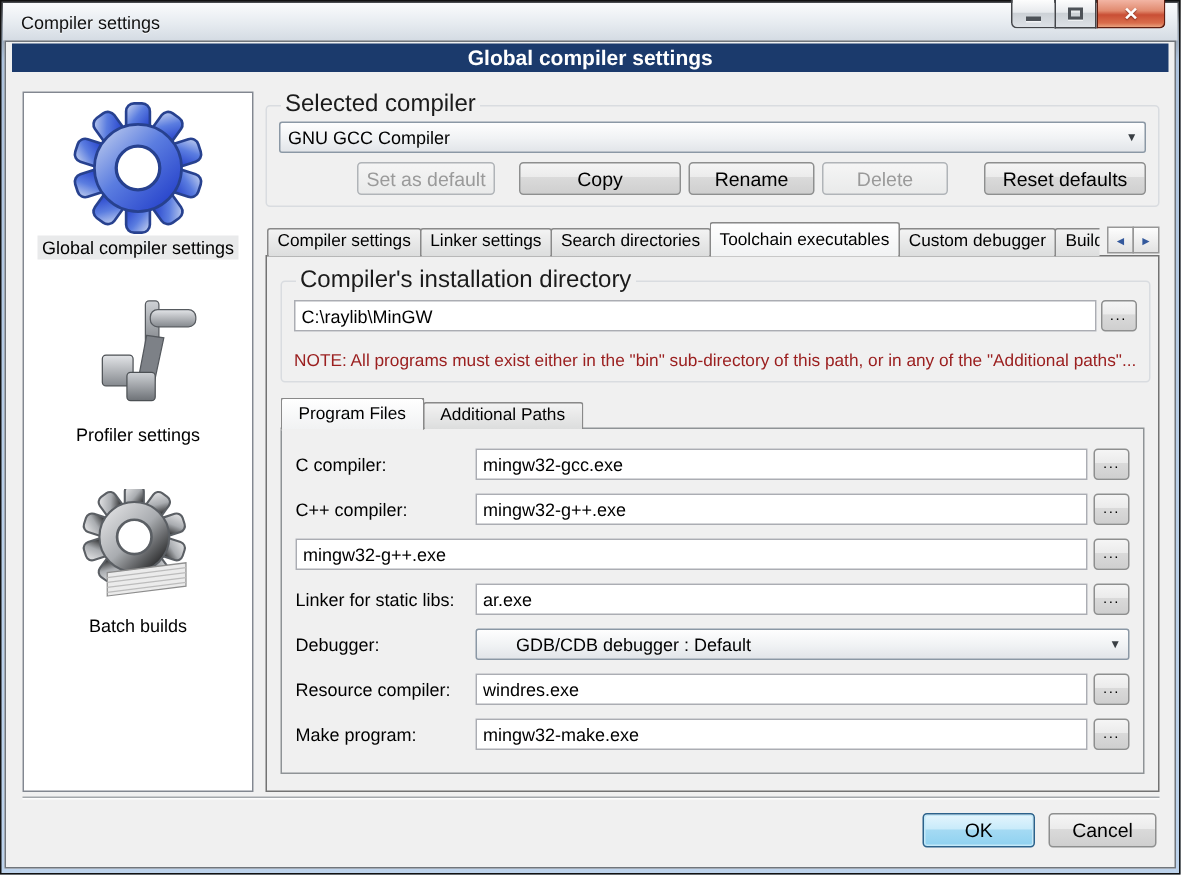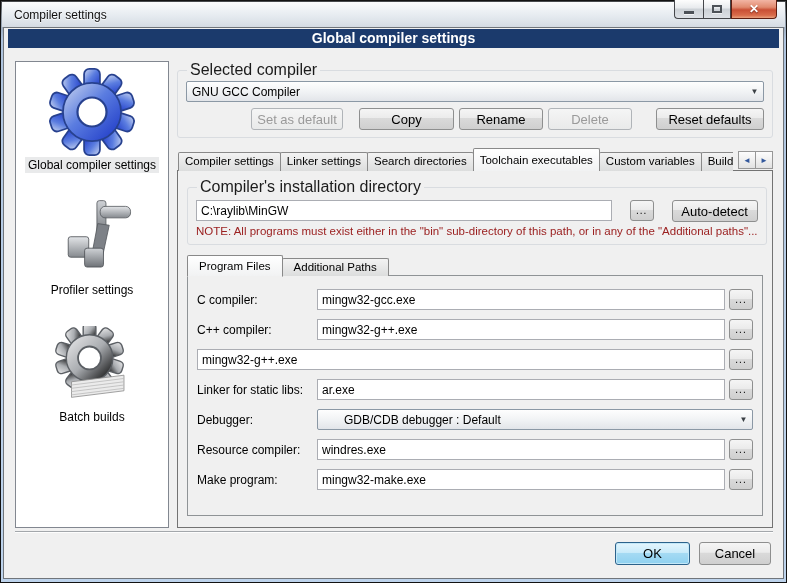--- a/index.html
+++ b/index.html
@@ -72,21 +72,21 @@
   .combo-arrow { margin-left:auto; width:17px; text-align:center; font-size:8px; color:#3a3f44; }
   .btnrow { display:flex; justify-content:flex-end; margin-top:6px; }
   .btn {
     height:22px; border:1px solid #8e8f8f; border-radius:3px; font-size:13px;
     background:linear-gradient(#f5f5f5,#ebebeb 45%,#dadada 46%,#cfcfcf);
     display:flex; align-items:center; justify-content:center; cursor:default;
     color:#000; padding:0 4px;
   }
   .btn.disabled { color:#9a9a9a; border-color:#b0b4b8; background:linear-gradient(#f5f5f5,#e9eaea); }
   .w-setdef { width:92px; }
-  .w-copy { width:95px; margin-left:16px; }
+  .w-copy { width:108px; margin-left:16px; }
   .w-rename { width:84px; margin-left:5px; }
   .w-delete { width:84px; margin-left:5px; }
   .w-reset { width:108px; margin-left:24px; }
   
   .tabstrip { position:relative; margin-top:9px; height:24px; z-index:2; }
   .tabs-scroll { display:flex; align-items:flex-end; overflow:hidden; margin-right:40px; height:24px; padding-left:1px; }
   .tab {
     flex:0 0 auto; height:19px; line-height:17px; margin-top:5px; padding:0 6px;
     font-size:11.5px; white-space:nowrap; border:1px solid #898989; border-bottom:none;
     border-radius:2px 2px 0 0; background:linear-gradient(#f3f3f3,#dcdddd); margin-left:-1px; cursor:default;
@@ -100,28 +100,28 @@
   .arrowbtn {
     width:18px; height:18px; border:1px solid #979797; margin-left:-1px;
     background:linear-gradient(#fdfdfd,#e2e2e2); color:#33589c; font-size:8px;
     display:flex; align-items:center; justify-content:center; cursor:default;
   }
   .tabpanel {
     flex:1; border:1px solid #737373; margin-top:-1px; background:#f0f0f0;
     padding:7px 9px 0; display:flex; flex-direction:column; min-height:0;
   }
   
-  .dirrow { display:flex; gap:18px; margin-top:2px; }
+  .dirrow { display:flex; gap:3px; margin-top:2px; }
   input.textbox {
     flex:1; height:21px; border:1px solid #abadb3; background:#fff;
     font-family:"Liberation Sans", sans-serif; font-size:12px; padding:1px 4px; min-width:0;
   }
   .browse { width:24px; height:21px; font-size:10px; letter-spacing:1px; flex:0 0 auto; }
   .autodetect { width:86px; height:22px; flex:0 0 auto; }
-  .note { margin-top:3px; font-size:11.5px; color:#9b2020; white-space:nowrap; overflow:hidden; }
+  .note { margin-top:14px; font-size:11.5px; color:#9b2020; white-space:nowrap; overflow:hidden; }
   
   .subtabstrip { position:relative; margin-top:9px; height:22px; z-index:2; display:flex; align-items:flex-end; }
   .subtab {
     height:18px; line-height:16px; margin-top:4px; padding:0 11px; font-size:11.5px;
     border:1px solid #898989; border-bottom:none; border-radius:2px 2px 0 0;
     background:linear-gradient(#f3f3f3,#dcdddd); margin-left:-1px; cursor:default; white-space:nowrap;
   }
   .subtab:first-child { margin-left:0; }
   .subtab.active {
     height:22px; margin-top:0; line-height:20px; position:relative; z-index:3;
@@ -268,42 +268,41 @@
             <div class="btn w-reset">Reset defaults</div>
           </div>
         </fieldset>
 
         <div class="tabstrip">
           <div class="tabs-scroll">
             <div class="tab">Compiler settings</div>
             <div class="tab">Linker settings</div>
             <div class="tab">Search directories</div>
             <div class="tab active">Toolchain executables</div>
-            <div class="tab">Custom variables</div>
+            <div class="tab">Custom debugger</div>
             <div class="tab">Build options</div>
 
           </div>
           <div class="tab-arrows">
             <div class="arrowbtn">
                 <span>◄</span>
               </div>
             <div class="arrowbtn">
                 <span>►</span>
               </div>
           </div>
         </div>
 
         <div class="tabpanel">
 
           <fieldset>
             <legend>Compiler's installation directory</legend>
             <div class="dirrow">
               <input class="textbox" type="text" spellcheck="false" value="C:\raylib\MinGW" style="">
               <div class="btn browse">...</div>
-              <div class="btn autodetect">Auto-detect</div>
             </div>
             <div class="note">NOTE: All programs must exist either in the "bin" sub-directory of this path, or in any of the "Additional paths"...</div>
           </fieldset>
 
           <div class="subtabstrip">
             <div class="subtab active">Program Files</div>
             <div class="subtab">Additional Paths</div>
           </div>
 
           <div class="subpanel">

